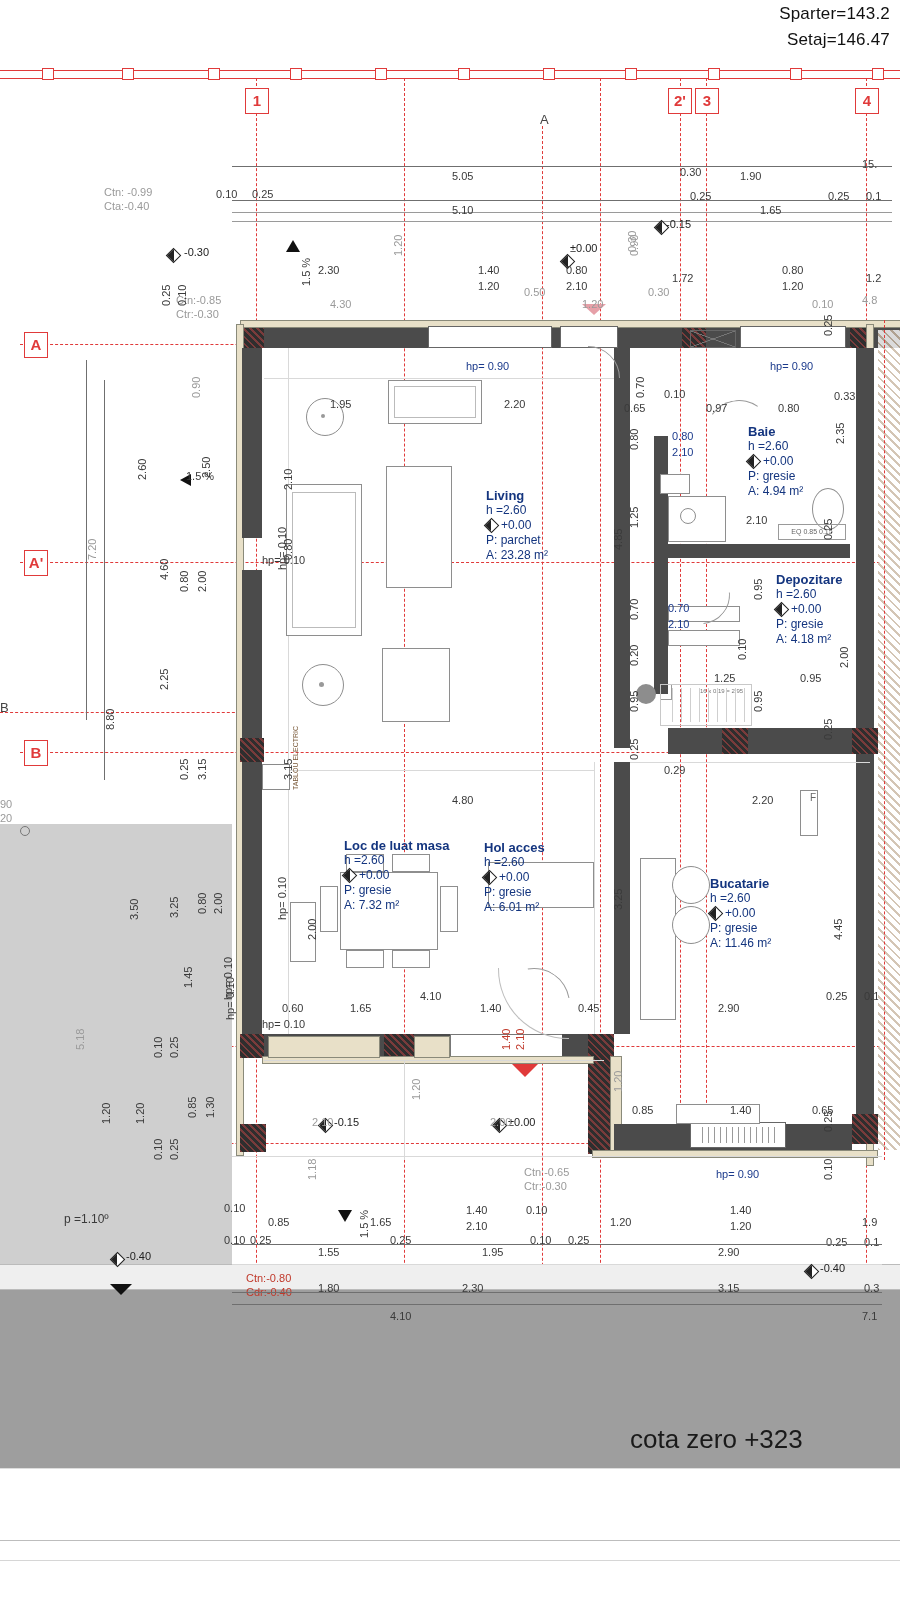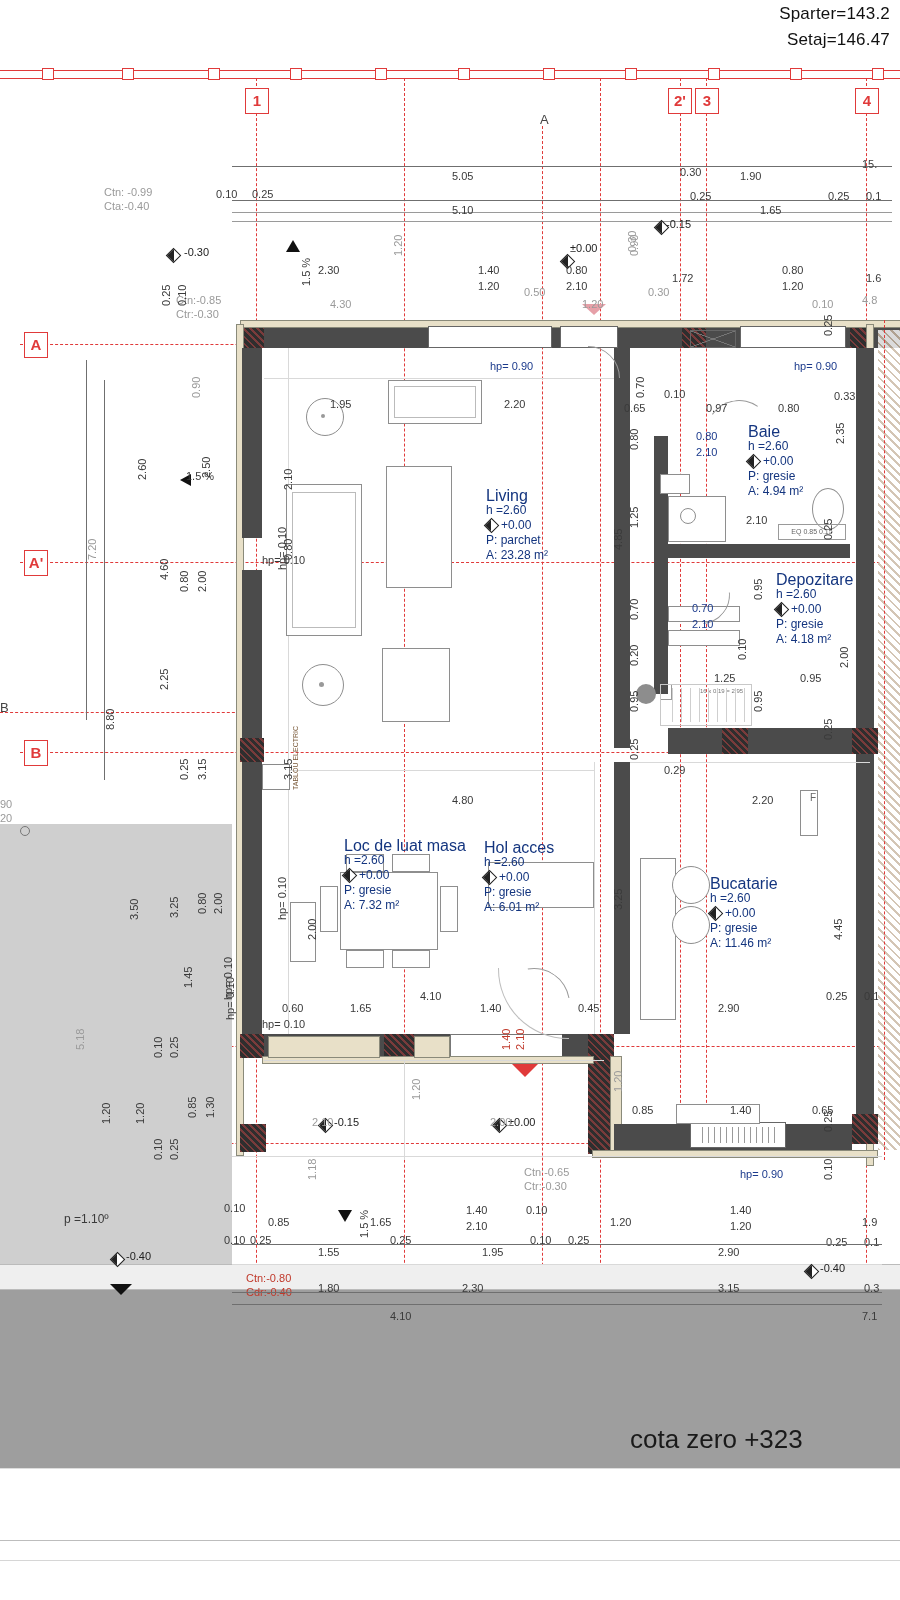--- a/index.html
+++ b/index.html
@@ -28,35 +28,35 @@
 
   
   .rail-sq{position:absolute;width:10px;height:10px;border:1.4px solid #e03a3a;background:#fff;}
 
   
   .dim{position:absolute;font-size:11px;color:#3a3a3a;white-space:nowrap;}
   .dim-v{position:absolute;font-size:11px;color:#3a3a3a;white-space:nowrap;
          transform-origin:0 0;transform:rotate(-90deg);}
   .dim-gray{color:#9a9a9a;}
   .dim-red{color:#c0392b;}
-  .dim-blue{color:#1b3a8c;margin-left:24px;}
+  .dim-blue{color:#1b3a8c;}
 
   
   .dimline{position:absolute;border-top:1px solid #6f6f6f;height:0;}
   .dimline-v{position:absolute;border-left:1px solid #6f6f6f;width:0;}
 
   
   .wall{position:absolute;background:#4b4b4b;}
   .wall-hatch{position:absolute;background:
       repeating-linear-gradient(45deg,#7a3b3b 0 2px,#2e2e2e 2px 5px);}
   .wall-light{position:absolute;background:#e8e0c8;border:1px solid #8a8a7a;}
 
   
   .roomlbl{position:absolute;color:#14357f;font-size:12px;line-height:15px;white-space:nowrap;}
-  .roomlbl .nm{font-weight:normal;font-size:16px;}
+  .roomlbl .nm{font-weight:bold;font-size:13px;}
 
   
   .furn{position:absolute;border:1px solid #8e8e8e;background:#fff;}
   .furn-r{position:absolute;border:1px solid #8e8e8e;background:#fff;border-radius:50%;}
 
   
   .ground{position:absolute;background:#9e9e9e;}
   .ground-l{position:absolute;background:#cfcfcf;}
 
   
@@ -387,21 +387,21 @@
   <div class="dim" style="left:864px;top:176px;"></div>
 
   <div class="dim" style="left:318px;top:264px;">2.30</div>
   <div class="dim" style="left:478px;top:264px;">1.40</div>
   <div class="dim" style="left:478px;top:280px;">1.20</div>
   <div class="dim" style="left:566px;top:264px;">0.80</div>
   <div class="dim" style="left:566px;top:280px;">2.10</div>
   <div class="dim" style="left:672px;top:272px;">1.72</div>
   <div class="dim" style="left:782px;top:264px;">0.80</div>
   <div class="dim" style="left:782px;top:280px;">1.20</div>
-  <div class="dim" style="left:866px;top:272px;">1.6</div>
+  <div class="dim" style="left:866px;top:272px;">1.2</div>
   <div class="dim dim-gray" style="left:330px;top:298px;">4.30</div>
   <div class="dim dim-gray" style="left:524px;top:286px;">0.50</div>
   <div class="dim dim-gray" style="left:582px;top:298px;">1.20</div>
   <div class="dim dim-gray" style="left:648px;top:286px;">0.30</div>
   <div class="dim-v dim-gray" style="left:628px;top:256px;">0.90</div>
   <div class="dim-v dim-gray" style="left:626px;top:252px;">0.30</div>
   <div class="dim-v dim-gray" style="left:392px;top:256px;">1.20</div>
   <div class="dim dim-gray" style="left:812px;top:298px;">0.10</div>
   <div class="dim dim-gray" style="left:862px;top:294px;">4.8</div>
 

